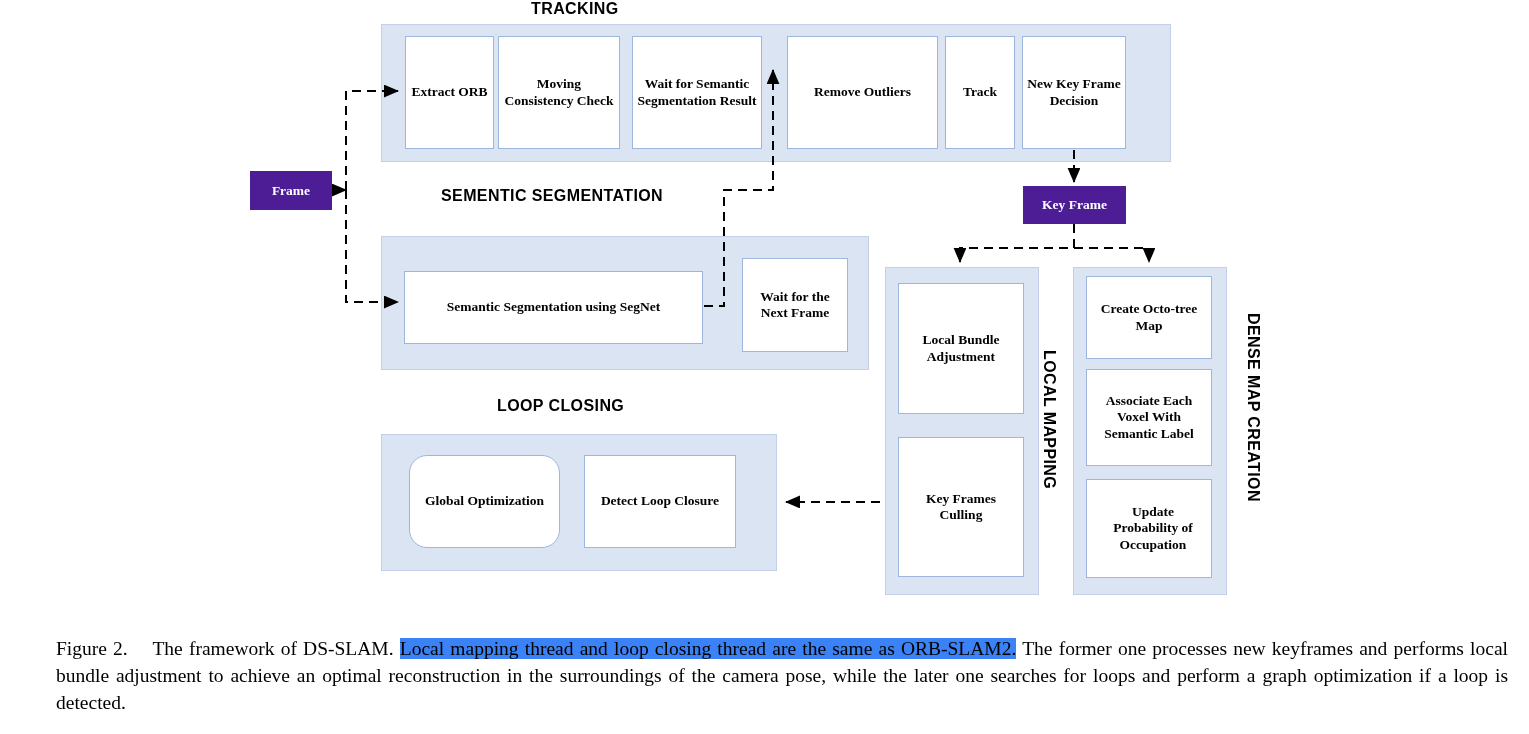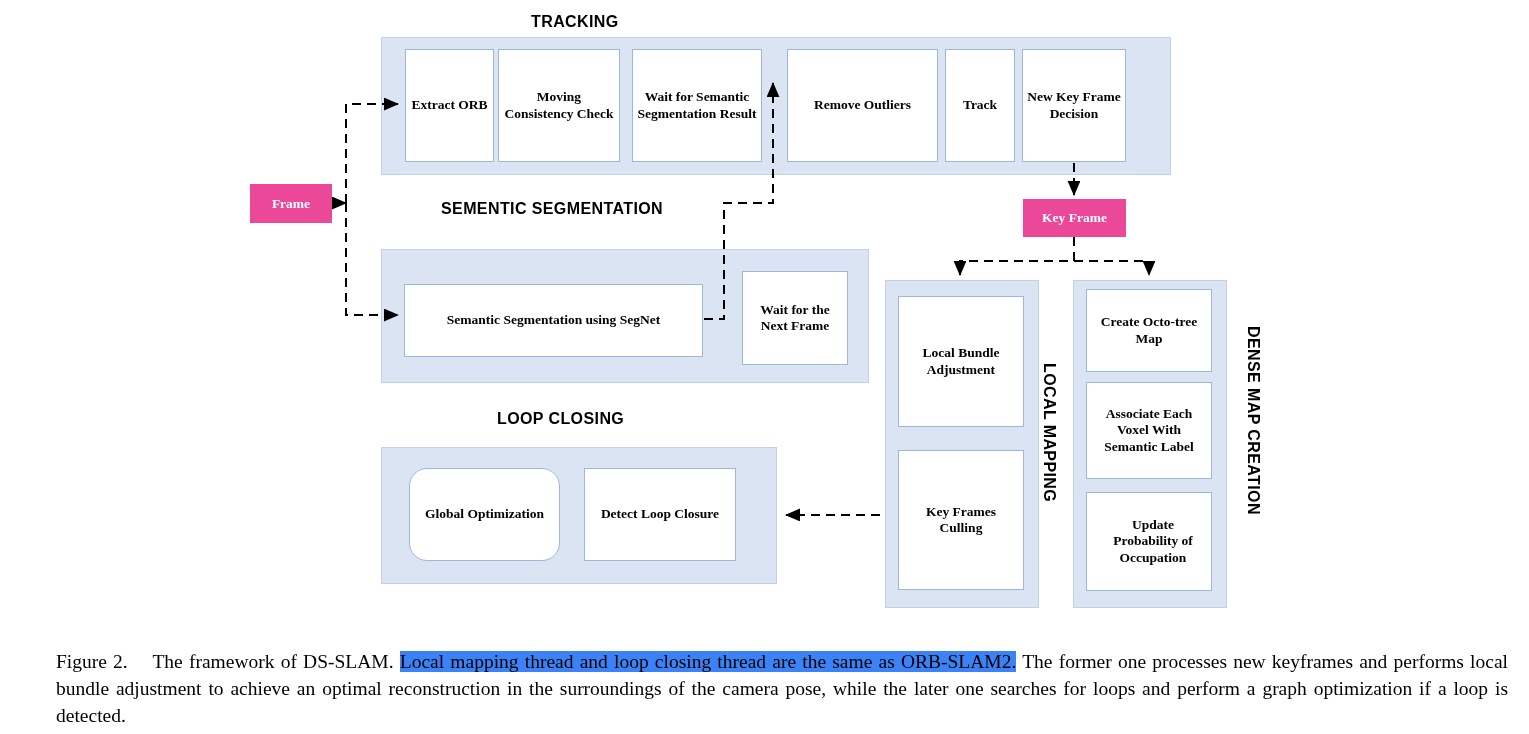--- a/index.html
+++ b/index.html
@@ -4,21 +4,21 @@
 <style>
   html,body{margin:0;padding:0;}
   body{
     width:1529px;height:734px;
     background:#ffffff;
     font-family:"Liberation Serif", serif;
     color:#000;
     position:relative;
     overflow:hidden;
   }
-  .canvas{position:absolute;left:0;top:0;width:1529px;height:628px;margin-top:13px;}
+  .canvas{position:absolute;left:0;top:0;width:1529px;height:628px;}
 
   
   .panel{
     position:absolute;
     background:#dbe4f3;
     border:1px solid #c3d0e8;
   }
   
   .box{
     position:absolute;
@@ -28,21 +28,21 @@
     text-align:center;
     font-family:"Liberation Serif", serif;
     font-weight:bold;
     font-size:13.5px;
     line-height:1.22;
     padding:2px 4px;
     box-sizing:border-box;
   }
   .grey-box{
     position:absolute;
-    background:#ec4899;
+    background:#4c1d95;
     color:#ffffff;
     display:flex;align-items:center;justify-content:center;
     font-family:"Liberation Serif", serif;
     font-weight:bold;
     font-size:13.5px;
     box-sizing:border-box;
   }
   
   .title{
     position:absolute;

